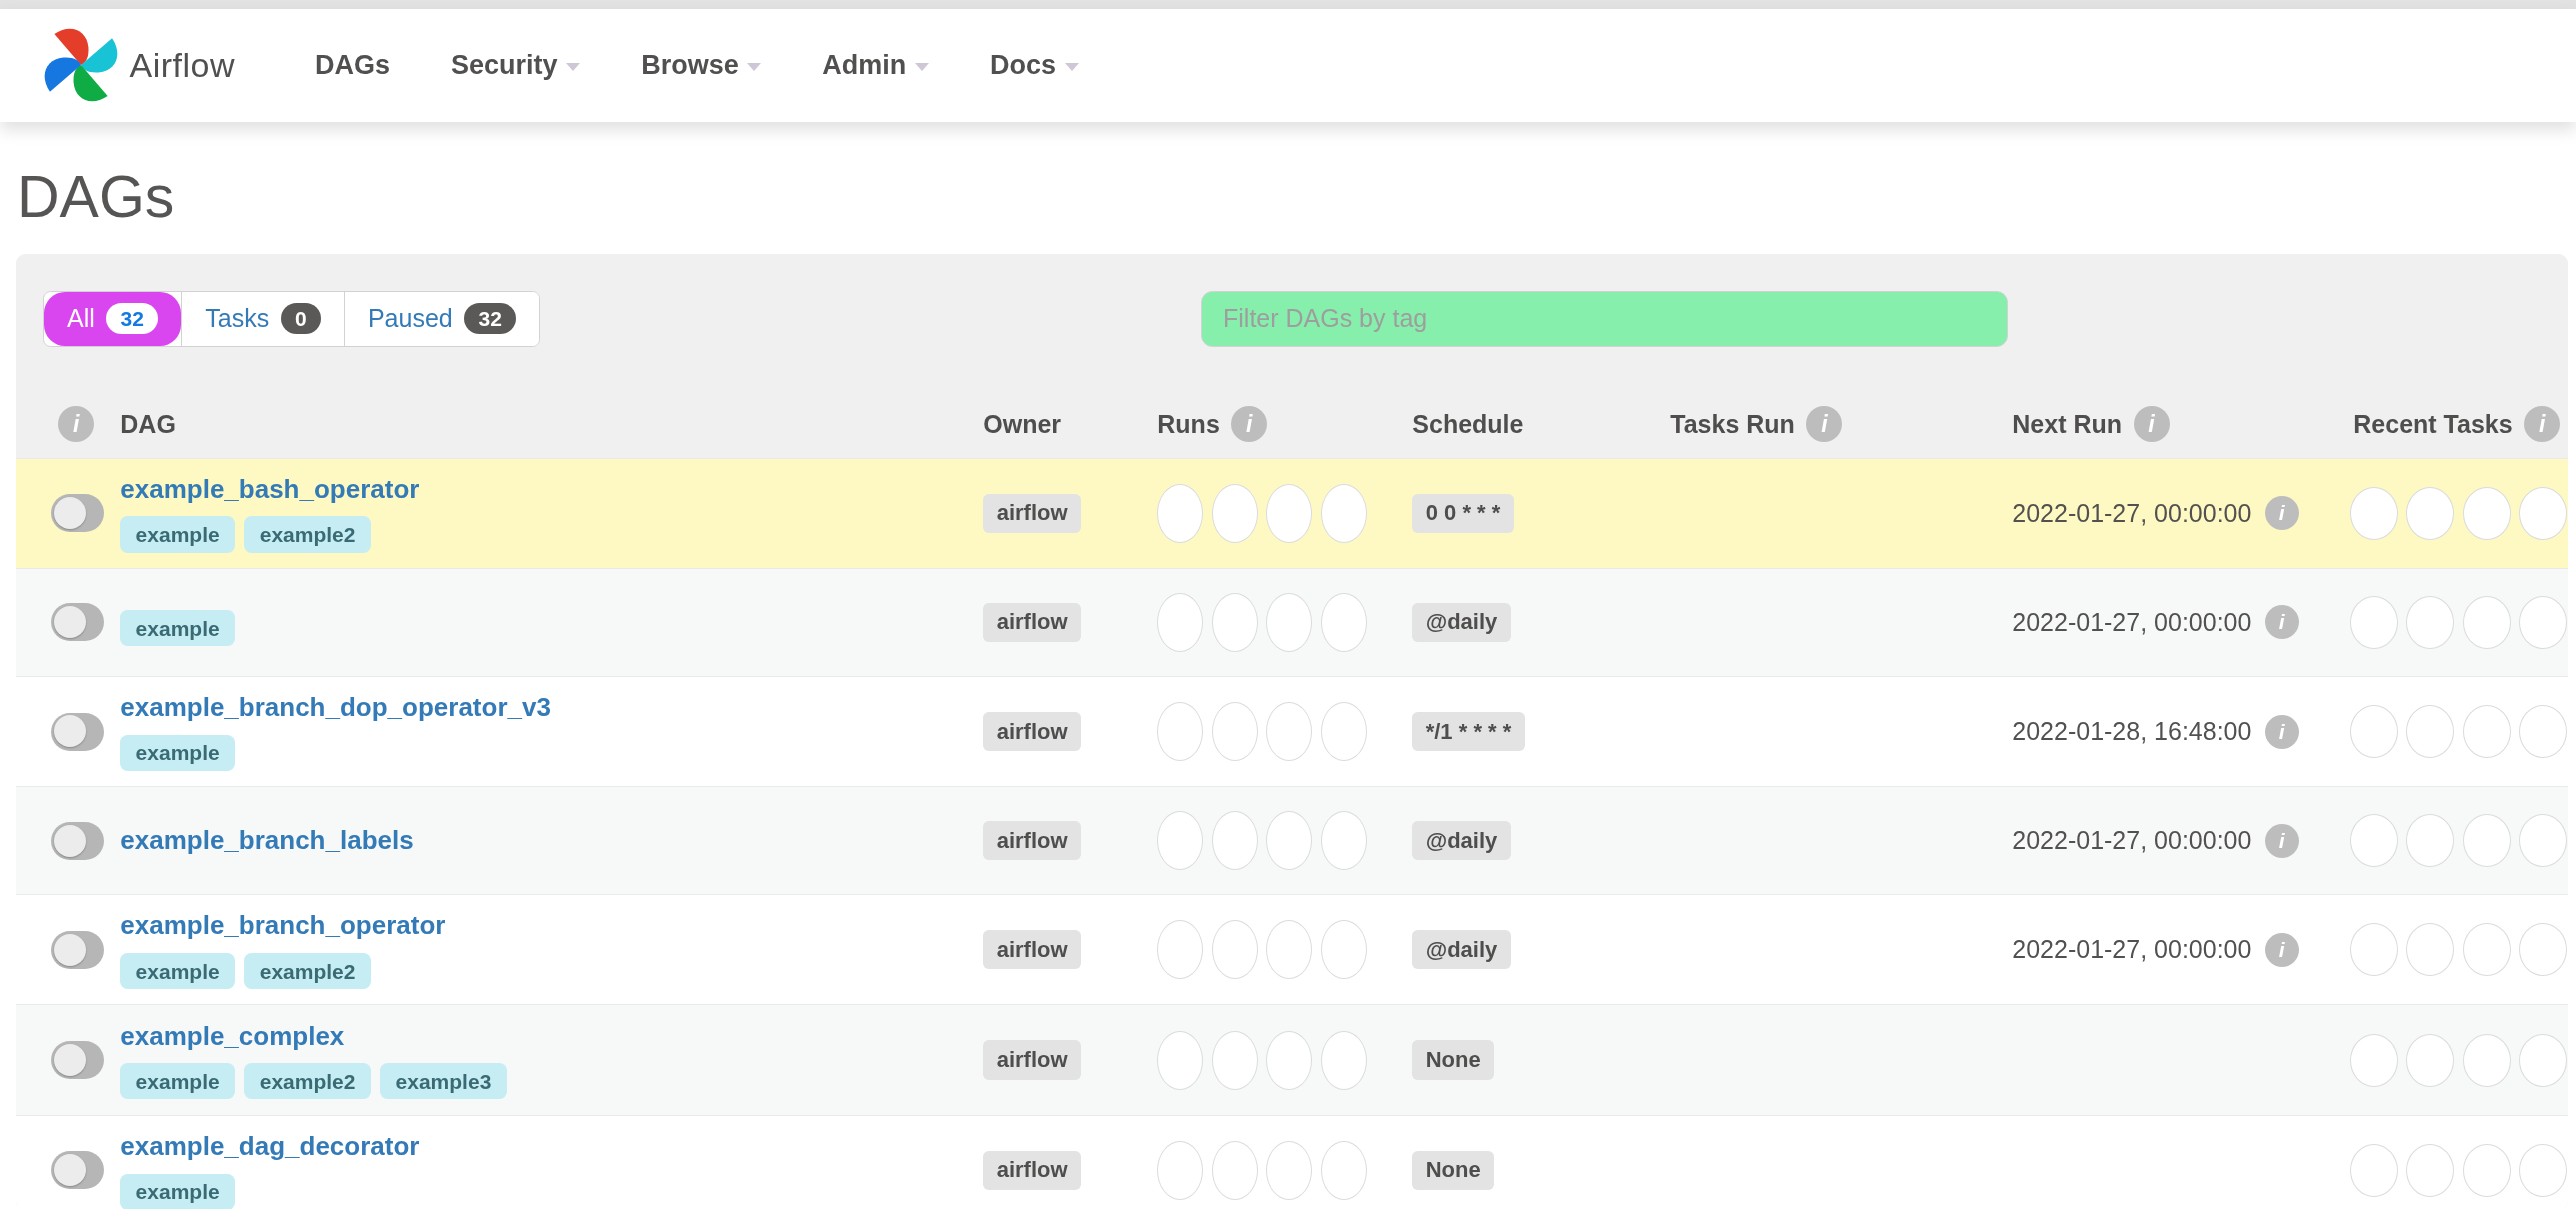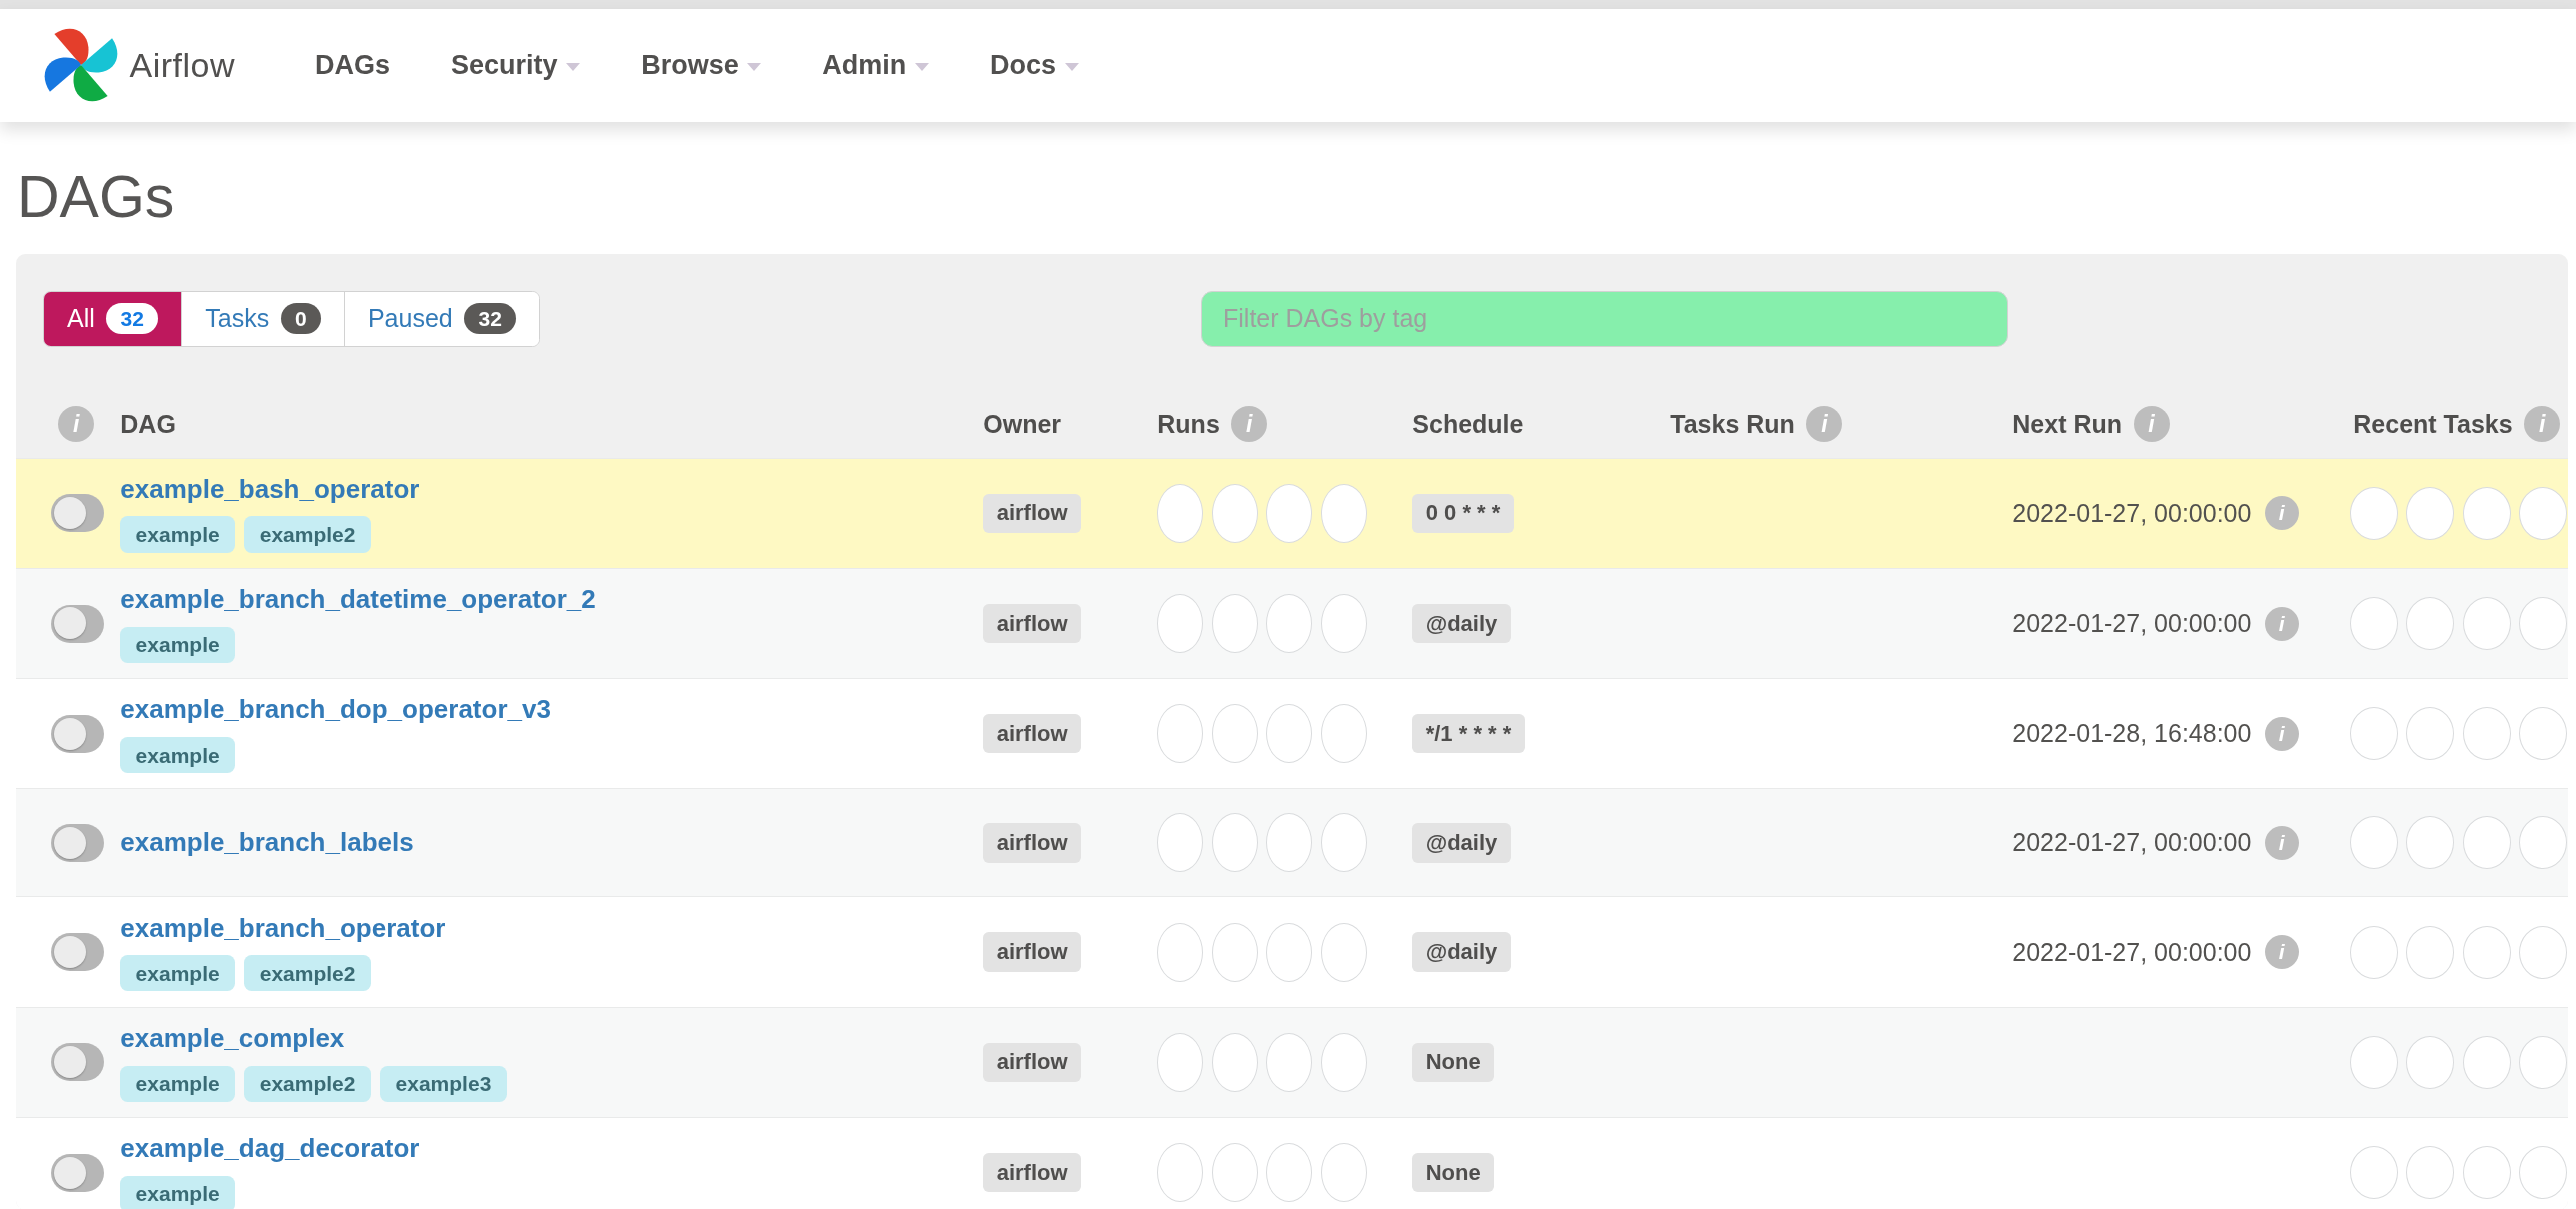--- a/index.html
+++ b/index.html
@@ -32,21 +32,21 @@
     border-radius:9.5px; height:956px; overflow:hidden;
   }
   .toolbar { position:relative; height:56px; margin:37px 27px 0 27px; }
   
   .tabs { position:absolute; left:0; top:0; display:inline-flex; height:56px;
           background:#fff; border:1px solid #d2d2d2; border-radius:7.6px; overflow:hidden; }
   .tab { display:flex; align-items:center; gap:11.5px; padding:0 23px; font-size:25px;
          background:#fff; border:none; border-left:1px solid #d2d2d2; color:#337ab7;
          font-family:inherit; cursor:pointer; }
   .tab:first-child { border-left:none; }
-  .tab.active { background:#be185d; color:#fff; }
+  .tab.active { background:#d946ef; color:#fff;border-radius:21px; }
   .tab-count { border-radius:29px; padding:4.8px 14.3px; font-size:21px; font-weight:bold;
                background:#5b5957; color:#fff; line-height:1; }
   .tab.active .tab-count { background:#fff; color:#137ae3; }
   
   .filter-input {
     position:absolute; left:1158px; top:0; width:807px; height:56px;
     border:1.9px solid #d2d2d2; border-radius:11.5px; background:#86efac;
     font-size:25px; font-family:inherit; color:#51504f; padding:0 21px; outline:none;
   }
   .filter-input::placeholder { color:#9e9e9e; }
@@ -226,21 +226,20 @@
           <span class="circle task"></span>
         </div>
   </div>
       <div class="grid-row row">
     <div class="cell cell-toggle">
       <div class="toggle">
         <div class="knob"></div>
       </div>
     </div>
     <div class="cell cell-dag">
-      <span class="dag-name">example_branch_datetime_operator_2</span>
       <div class="tags">
             <span class="tag">example</span>
           </div>
     </div>
     <div class="cell">
       <span class="gray-badge">airflow</span>
     </div>
     <div class="cell circles runs">
           <span class="circle"></span>
           <span class="circle"></span>

